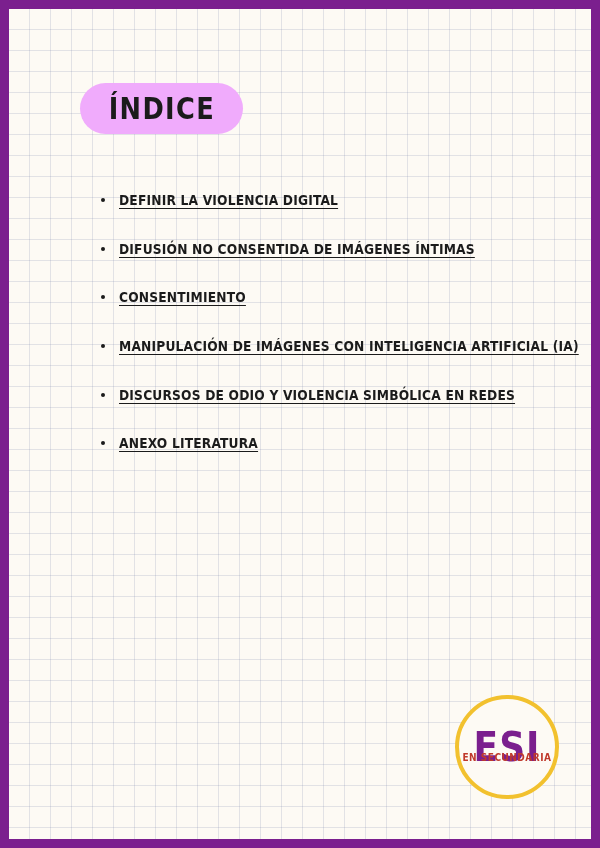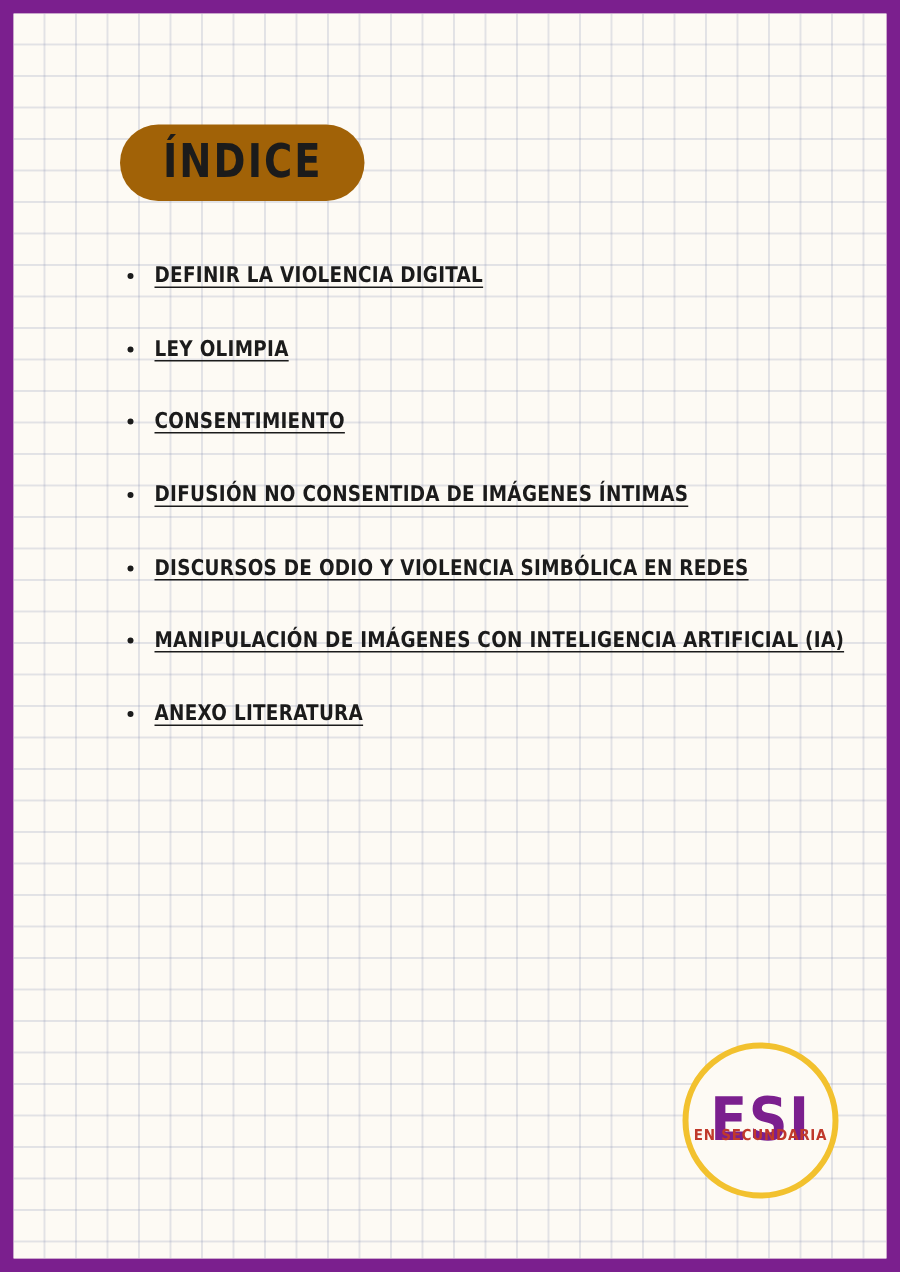--- a/index.html
+++ b/index.html
@@ -40,21 +40,21 @@
     inset: 0;
   }
 
   
   .title-pill {
     position: absolute;
     left: 71px;
     top: 74px;
     width: 163px;
     height: 51px;
-    background: #a16207;
+    background: #f0abfc;
     border-radius: 26px;
     display: flex;
     align-items: center;
     justify-content: center;
   }
   .title-pill .title-text {
     font-family: "DejaVu Sans Condensed", "Liberation Sans", sans-serif;
     font-weight: 700;
     font-size: 31px;
     letter-spacing: 1.5px;
@@ -62,21 +62,21 @@
     line-height: 1;
     transform: scaleX(0.92);
   }
 
   
   .index-list {
     position: absolute;
     left: 74px;
     top: 168px;
     width: 470px;
-    margin: 0;
+    margin: 16px;
     padding: 0;
     list-style: none;
   }
   .index-item {
     position: relative;
     height: 48.7px;
     display: flex;
     align-items: flex-start;
     padding-left: 20px;
   }
@@ -157,37 +157,33 @@
       <span class="title-text">ÍNDICE</span>
     </div>
 
     <ul class="index-list">
       <li class="index-item">
         <span class="bullet"></span>
         <span class="item-label">DEFINIR LA VIOLENCIA DIGITAL</span>
       </li>
       <li class="index-item">
         <span class="bullet"></span>
-        <span class="item-label">LEY OLIMPIA</span>
+        <span class="item-label">DIFUSIÓN NO CONSENTIDA DE IMÁGENES ÍNTIMAS</span>
       </li>
       <li class="index-item">
         <span class="bullet"></span>
         <span class="item-label">CONSENTIMIENTO</span>
       </li>
       <li class="index-item">
         <span class="bullet"></span>
-        <span class="item-label">DIFUSIÓN NO CONSENTIDA DE IMÁGENES ÍNTIMAS</span>
+        <span class="item-label">MANIPULACIÓN DE IMÁGENES CON INTELIGENCIA ARTIFICIAL (IA)</span>
       </li>
       <li class="index-item">
         <span class="bullet"></span>
         <span class="item-label">DISCURSOS DE ODIO Y VIOLENCIA SIMBÓLICA EN REDES</span>
-      </li>
-      <li class="index-item">
-        <span class="bullet"></span>
-        <span class="item-label">MANIPULACIÓN DE IMÁGENES CON INTELIGENCIA ARTIFICIAL (IA)</span>
       </li>
       <li class="index-item">
         <span class="bullet"></span>
         <span class="item-label">ANEXO LITERATURA</span>
       </li>
     </ul>
 
     <div class="logo">
       <div class="logo-inner">
         <div class="logo-esi">ESI</div>

